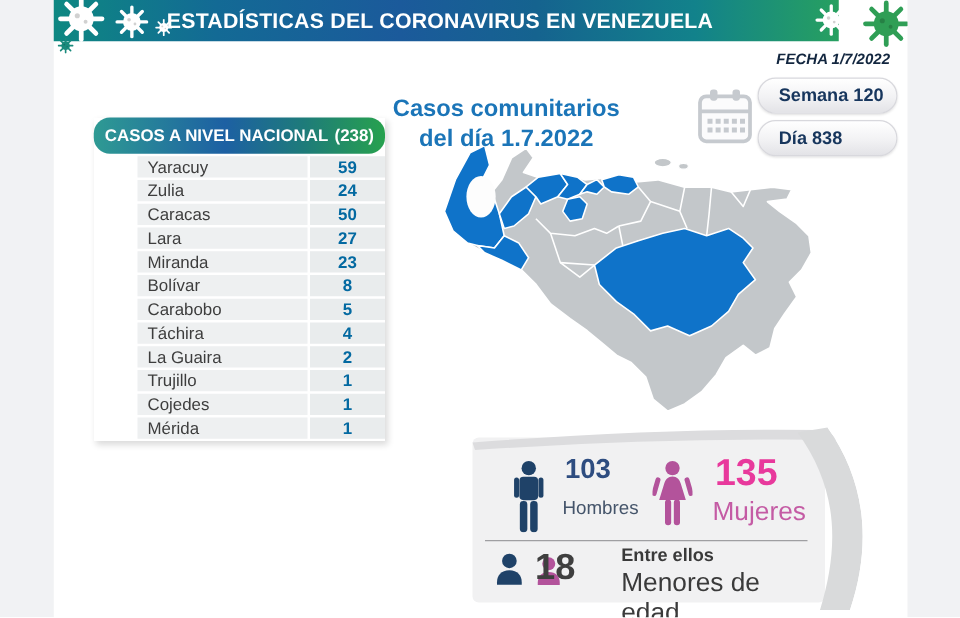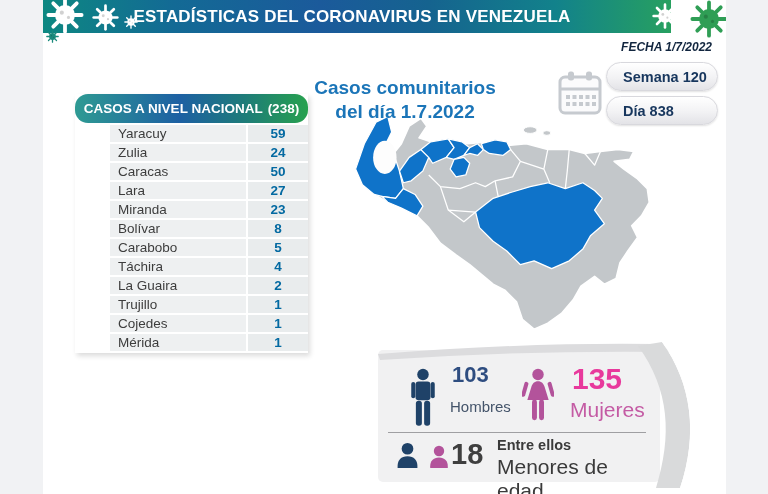--- a/index.html
+++ b/index.html
@@ -53,21 +53,21 @@
   
   .curl-svg{position:absolute;left:370px;top:338px;z-index:2;pointer-events:none;}
   .panel{position:absolute;left:378px;top:350px;width:282px;height:132px;background:#f1f1f2;
          border-radius:5px;z-index:1;}
   .panel-over{position:absolute;z-index:3;}
   .num-men{position:absolute;left:452px;top:362px;width:90px;color:#2e4d80;font-weight:bold;font-size:22px;z-index:3;}
   .lbl-men{position:absolute;left:450px;top:398px;width:90px;color:#44546a;font-size:15px;z-index:3;}
   .num-women{position:absolute;left:572px;top:362px;width:90px;color:#e8399c;font-weight:bold;font-size:30px;z-index:3;}
   .lbl-women{position:absolute;left:570px;top:398px;width:90px;color:#c45ba4;font-size:21px;z-index:3;}
   .divider{position:absolute;left:388px;top:432px;width:258px;height:1px;background:#9f9fa2;z-index:3;}
-  .num-minors{position:absolute;left:451px;top:438px;width:50px;color:#3f3f3f;font-weight:bold;font-size:29px;z-index:3;}
+  .num-minors{position:absolute;left:428px;top:438px;width:50px;color:#3f3f3f;font-weight:bold;font-size:29px;z-index:3;}
   .lbl-minors-1{position:absolute;left:497px;top:437px;width:150px;color:#3a3a3a;font-weight:bold;font-size:14.5px;z-index:3;}
   .lbl-minors-2{position:absolute;left:497px;top:455px;width:160px;color:#3a3a3a;font-size:21px;z-index:3;}
   .icon-man{position:absolute;left:408px;top:368px;z-index:3;color:#1f4268;}
   .icon-woman{position:absolute;left:522px;top:368px;z-index:3;color:#b3539b;}
   .busts{position:absolute;left:394px;top:442px;z-index:3;display:flex;gap:6px;align-items:flex-end;}
 </style>
 </head>
 <body>
 
 <div id="stage">

